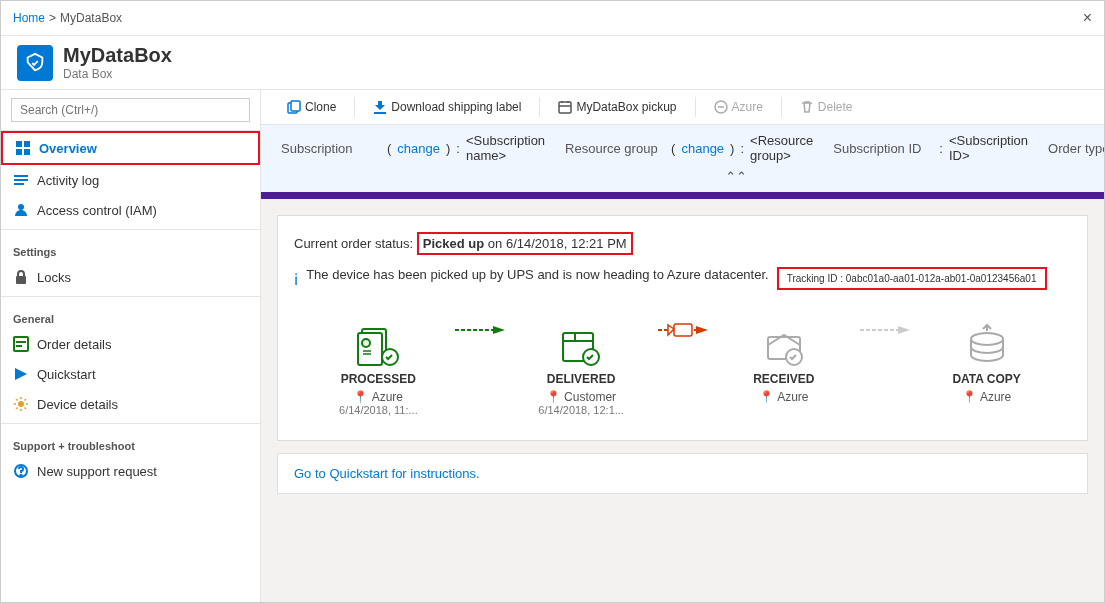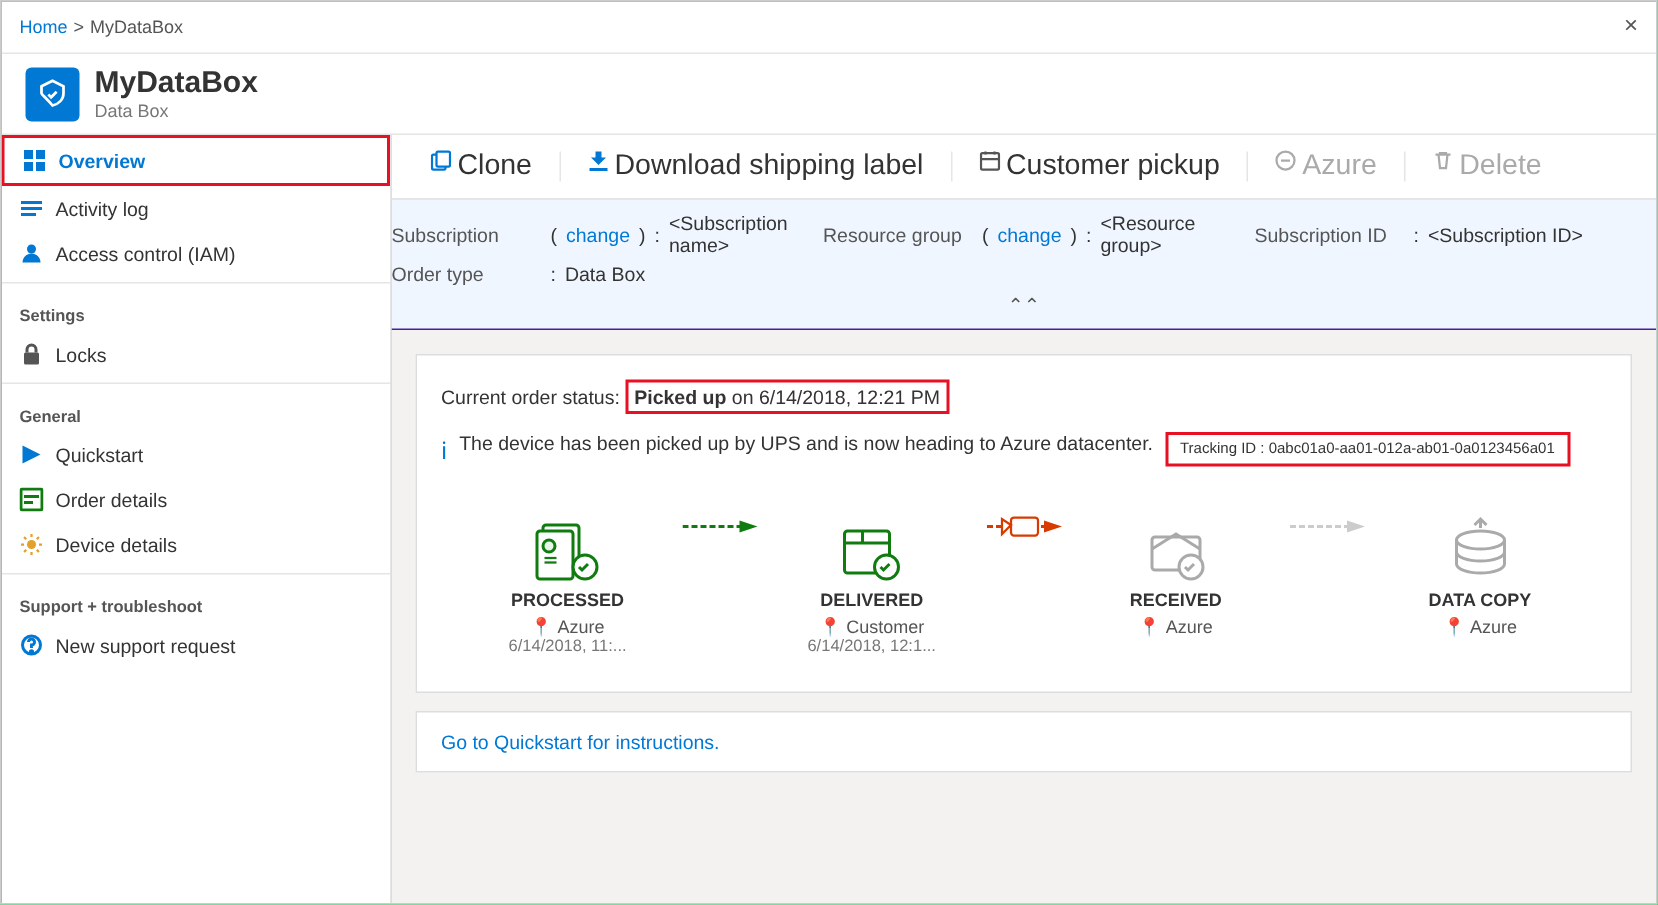--- a/index.html
+++ b/index.html
@@ -1,18 +1,18 @@
 <!DOCTYPE html>
 <html><head>
   <meta charset="utf-8">
   <style>
     * { box-sizing: border-box; margin: 0; padding: 0; }
     body { font-family: 'Segoe UI', Arial, sans-serif; font-size: 13px; color: #333; background: #f3f2f1; }
 
-    .window { width: 1105px; height: 603px; background: #22c55e; border: 1px solid #ccc; display: flex; flex-direction: column; overflow: hidden; }
+    .window { width: 1105px; height: 603px; background: #0369a1; border: 1px solid #ccc; display: flex; flex-direction: column; overflow: hidden; }
 
     
     .title-bar { display: flex; align-items: center; padding: 8px 12px; background: #fff; border-bottom: 1px solid #e5e5e5; }
     .breadcrumb { font-size: 12px; color: #555; display: flex; align-items: center; gap: 4px; }
     .breadcrumb a { color: #0078d4; text-decoration: none; }
     .breadcrumb span { color: #555; }
     .close-btn { margin-left: auto; cursor: pointer; font-size: 16px; color: #555; background: none; border: none; }
 
     
     .app-header { display: flex; align-items: center; padding: 8px 16px; background: #fff; border-bottom: 1px solid #e5e5e5; }
@@ -35,26 +35,26 @@
     .nav-item .nav-icon { width: 16px; height: 16px; flex-shrink: 0; display: flex; align-items: center; justify-content: center; }
 
     .sidebar-section-label { padding: 12px 12px 4px 12px; font-size: 11px; font-weight: 700; color: #555; text-transform: none; }
     .sidebar-divider { border: none; border-top: 1px solid #e5e5e5; margin: 4px 0; }
 
     
     .content-area { flex: 1; display: flex; flex-direction: column; overflow: hidden; }
 
     
     .toolbar { display: flex; align-items: center; padding: 6px 16px; border-bottom: 1px solid #e5e5e5; gap: 4px; background: #fff; }
-    .toolbar-btn { display: flex; gap: 4px; padding: 4px 10px; border: none; background: none; cursor: pointer; font-size: 19px; color: #333; white-space: nowrap; }
+    .toolbar-btn { display: flex; gap: 4px; padding: 4px 10px; border: none; background: none; cursor: pointer; font-size: 12px; color: #333; white-space: nowrap; }
     .toolbar-btn.disabled { color: #aaa; cursor: default; }
     .toolbar-divider { width: 1px; height: 20px; background: #e5e5e5; margin: 0 4px; }
 
     
-    .info-bar { background: #f0f6ff; padding: 8px 0; border-bottom: 1px solid #4c1d95; display: grid; grid-template-columns: 1fr 1fr 1fr; gap: 4px 20px; }
+    .info-bar { background: #f0f6ff; padding: 8px 20px; border-bottom: 7px solid #4c1d95; display: grid; grid-template-columns: 1fr 1fr 1fr 1fr; gap: 4px 20px; }
     .info-row { display: flex; align-items: center; gap: 6px; font-size: 13px; }
     .info-label { color: #555; min-width: 100px; }
     .info-value { color: #333; }
     .info-link { color: #0078d4; text-decoration: none; cursor: pointer; }
 
     
     .page-content { flex: 1; overflow-y: auto; padding: 16px; background: #f3f2f1; }
 
     
     .status-card { background: #fff; border: 1px solid #ddd; margin-bottom: 12px; padding: 16px; }
@@ -100,20 +100,23 @@
     </div>
     <div class="app-title-group">
       <div class="app-title">MyDataBox</div>
       <div class="app-subtitle">Data Box</div>
     </div>
   </div>
 
   <div class="main-layout">
 
     <div class="sidebar">
+      <div class="sidebar-search">
+        <input type="text" placeholder="Search (Ctrl+/)" style="">
+      </div>
 
       <div class="nav-item active">
         <span class="nav-icon">
           <svg width="16" height="16" viewBox="0 0 16 16" fill="#0078d4">
               <rect x="1" y="1" width="6" height="6"></rect>
               <rect x="9" y="1" width="6" height="6"></rect>
               <rect x="1" y="9" width="6" height="6"></rect>
               <rect x="9" y="9" width="6" height="6"></rect>
             </svg>
         </span>
@@ -152,36 +155,36 @@
             </svg>
         </span>
         <span>Locks</span>
       </div>
 
       <hr class="sidebar-divider">
       <div class="sidebar-section-label">General</div>
 
       <div class="nav-item">
         <span class="nav-icon">
-          <svg width="16" height="16" viewBox="0 0 16 16" fill="#0078d4">
-              <polygon points="2,2 14,8 2,14"></polygon>
-            </svg>
-        </span>
-        <span>Quickstart</span>
-      </div>
-
-      <div class="nav-item">
-        <span class="nav-icon">
           <svg width="16" height="16" viewBox="0 0 16 16" fill="#107c10">
               <rect x="1" y="1" width="14" height="14" rx="1" fill="none" stroke="#107c10" stroke-width="2"></rect>
               <rect x="3" y="5" width="10" height="2" fill="#107c10"></rect>
               <rect x="3" y="9" width="6" height="2" fill="#107c10"></rect>
             </svg>
         </span>
         <span>Order details</span>
+      </div>
+
+      <div class="nav-item">
+        <span class="nav-icon">
+          <svg width="16" height="16" viewBox="0 0 16 16" fill="#0078d4">
+              <polygon points="2,2 14,8 2,14"></polygon>
+            </svg>
+        </span>
+        <span>Quickstart</span>
       </div>
 
       <div class="nav-item">
         <span class="nav-icon">
           <svg width="16" height="16" viewBox="0 0 16 16" fill="#e3a02a">
               <circle cx="8" cy="8" r="3"></circle>
               <path d="M8 1v2M8 13v2M1 8h2M13 8h2M3.05 3.05l1.41 1.41M11.54 11.54l1.41 1.41M3.05 12.95l1.41-1.41M11.54 4.46l1.41-1.41" stroke="#e3a02a" stroke-width="1.5"></path>
             </svg>
         </span>
         <span>Device details</span>
@@ -219,21 +222,21 @@
               <rect x="1" y="12" width="12" height="2"></rect>
             </svg>
           <span>Download shipping label</span>
         </button>
         <div class="toolbar-divider"></div>
         <button class="toolbar-btn">
           <svg width="14" height="14" viewBox="0 0 14 14" fill="none" stroke="#555" stroke-width="1.5">
               <rect x="1" y="2" width="12" height="11" rx="1"></rect>
               <path d="M4 1v2M10 1v2M1 6h12"></path>
             </svg>
-          <span>Customer pickup</span>
+          <span>MyDataBox pickup</span>
         </button>
         <div class="toolbar-divider"></div>
         <button class="toolbar-btn disabled">
           <svg width="14" height="14" viewBox="0 0 14 14" fill="none" stroke="#aaa" stroke-width="1.5">
               <circle cx="7" cy="7" r="6"></circle>
               <path d="M4 7h6"></path>
             </svg>
           <span>Azure</span>
         </button>
         <div class="toolbar-divider"></div>

